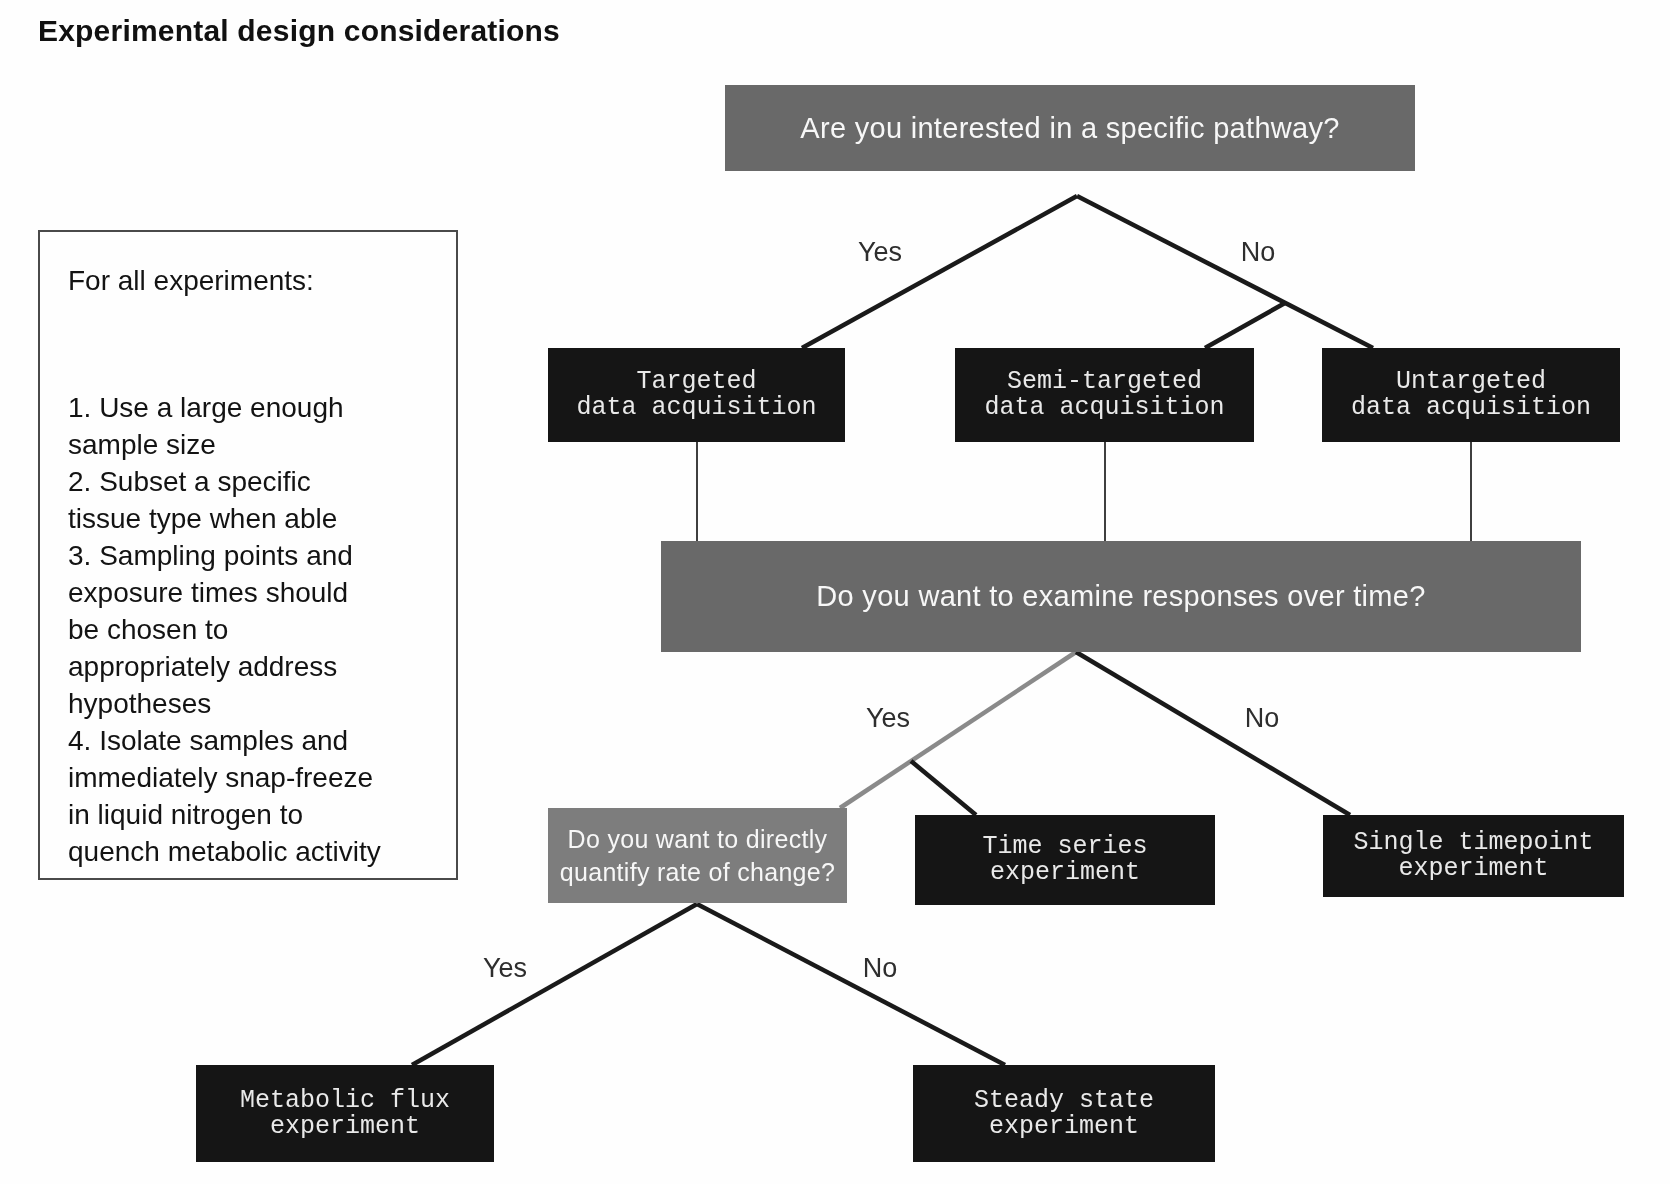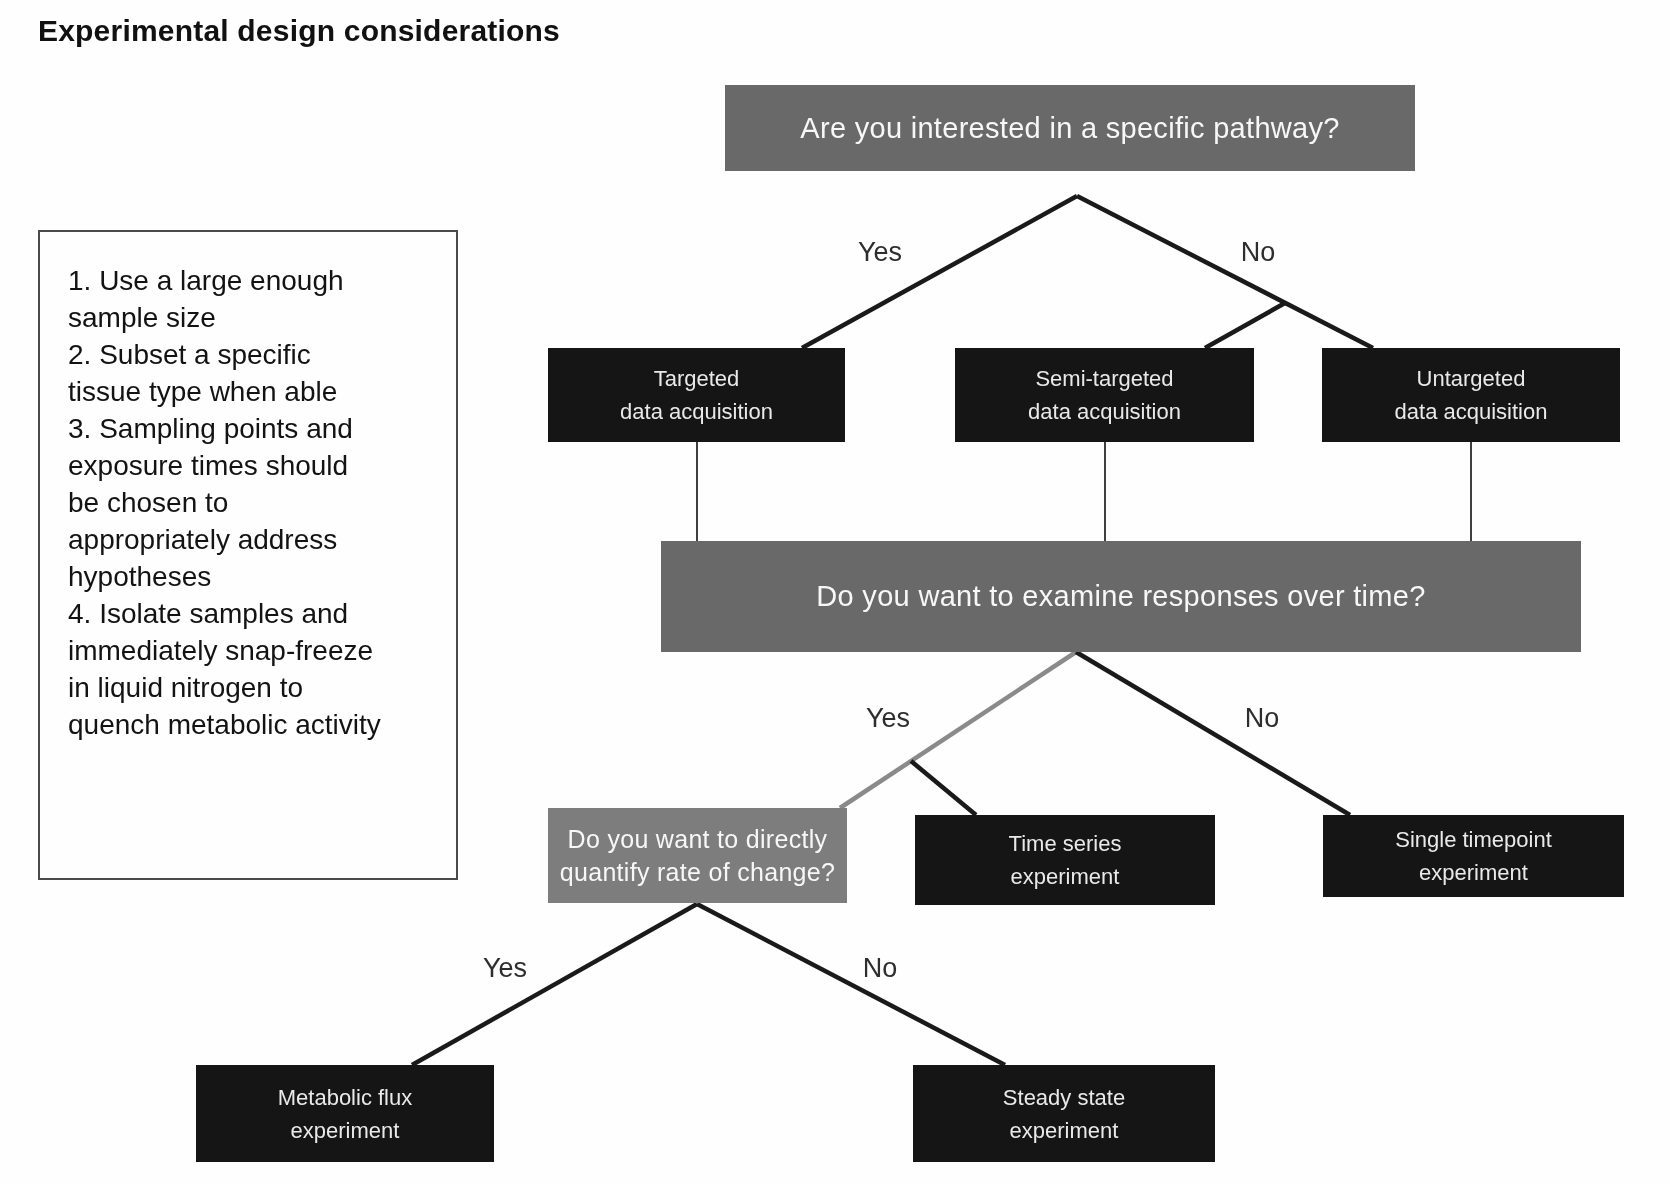--- a/index.html
+++ b/index.html
@@ -46,39 +46,41 @@
   }
   .qbox.light { background: #7d7d7d; font-size: 25px; line-height: 33px; }
   .nbox {
     position: absolute;
     background: #151515;
     color: #e9e9e9;
     display: flex;
     align-items: center;
     justify-content: center;
     text-align: center;
-    font-size: 22px;
-    line-height: 33px;
+    font-size: 25px;
+    line-height: 26px;
+    font-family: Liberation Mono, monospace;
   }
   .edge-label {
     position: absolute;
     transform: translate(-50%, -50%);
     font-size: 27px;
     color: #2e2e2e;
   }
   svg.wires { position: absolute; left: 0; top: 0; }
 </style>
 </head>
 <body>
 
 <div class="canvas">
 
   <div class="title">Experimental design considerations</div>
 
   <div class="note">
+    <div class="note-heading">For all experiments:</div>
     <div class="note-item pre">1. Use a large enough
 sample size</div>
     <div class="note-item pre">2. Subset a specific
 tissue type when able</div>
     <div class="note-item pre">3. Sampling points and
 exposure times should
 be chosen to
 appropriately address
 hypotheses</div>
     <div class="note-item pre">4. Isolate samples and

